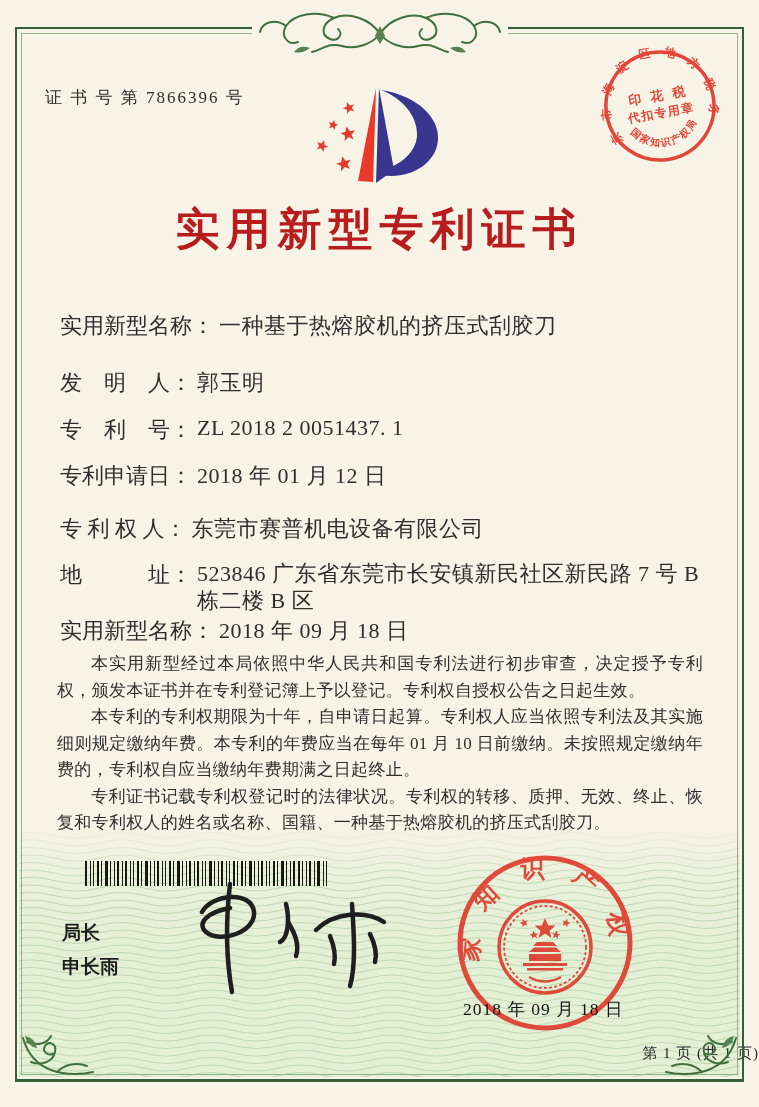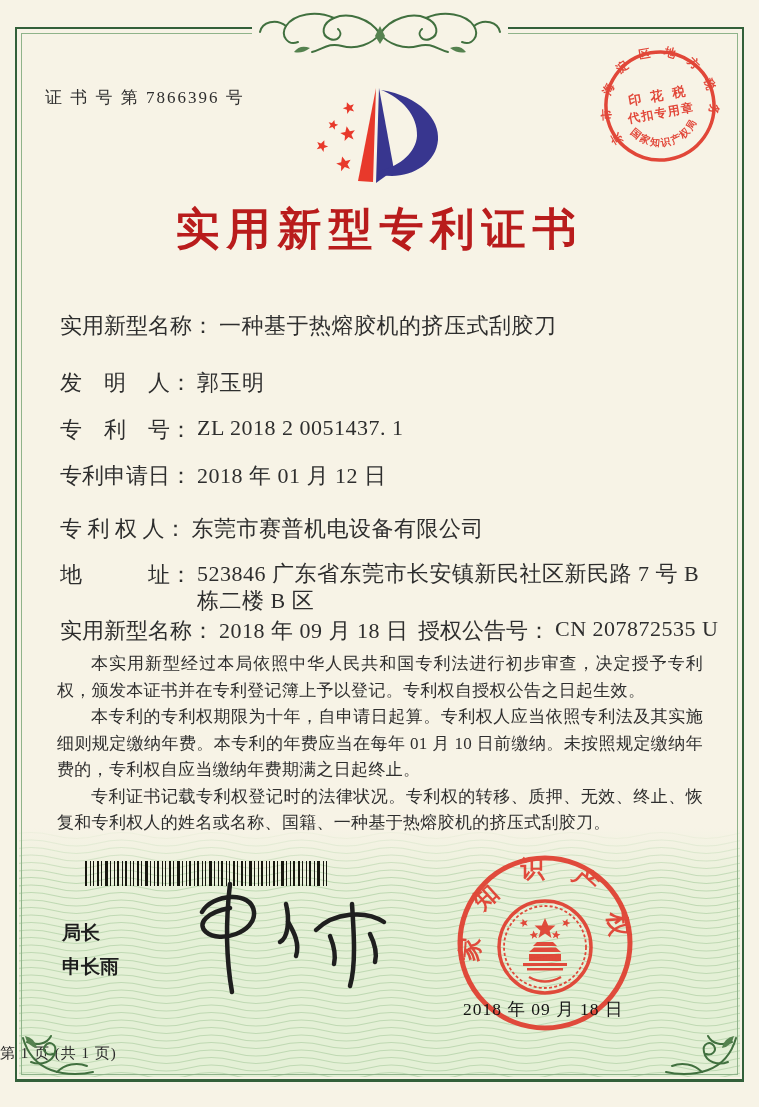--- a/index.html
+++ b/index.html
@@ -42,21 +42,21 @@
   
   .barcode{position:absolute;left:85px;top:861px;width:258px;height:25px;z-index:3;
            display:flex;align-items:stretch;overflow:hidden;}
   .barcode div{background:#17170f;}
   .sign-title{position:absolute;left:62px;top:920px;font-size:19px;font-weight:600;z-index:3;color:#1d1d1d;}
   .sign-name{position:absolute;left:62px;top:954px;font-size:19px;font-weight:600;z-index:3;color:#1d1d1d;}
   .signature{position:absolute;left:168px;top:878px;width:232px;height:122px;z-index:3;}
   .seal{position:absolute;left:453px;top:851px;width:184px;height:184px;z-index:4;opacity:.9;}
   .seal-date{position:absolute;left:463px;top:997px;font-size:17.5px;color:#141414;
              letter-spacing:1px;z-index:7;font-weight:500;}
-  .footer-page{position:absolute;left:0;right:0;top:1044px;text-align:left;font-size:15px;
+  .footer-page{position:absolute;left:0;right:0;top:1044px;text-align:right;font-size:15px;
                color:#2a2a2a;z-index:3;letter-spacing:1px;}
   .g{stroke:#41703f;fill:none;stroke-linecap:round;}
 </style>
 </head>
 <body>
 
 <div class="page">
 
   <div class="wave-zone">
     <svg id="waves" width="721" height="250" viewBox="0 0 721 250">
@@ -201,23 +201,20 @@
   </div>
   <div class="field-row row-patentee">
     <span class="lbl">专 利 权 人：</span><span class="val">东莞市赛普机电设备有限公司</span>
   </div>
   <div class="field-row row-address">
     <span class="lbl">地　　　址：</span><span class="val">523846 广东省东莞市长安镇新民社区新民路 7 号 B 栋二楼 B 区</span>
   </div>
   <div class="field-row row-grantdate">
     <span class="lbl">实用新型名称：</span><span class="val">2018 年 09 月 18 日</span>
   </div>
-  <div class="field-row row-grantno">
-    <span class="lbl">授权公告号：</span><span class="val">CN 207872535 U</span>
-  </div>
 
   <div class="body-text">
     <p>本实用新型经过本局依照中华人民共和国专利法进行初步审查，决定授予专利权，颁发本证书并在专利登记簿上予以登记。专利权自授权公告之日起生效。</p>
     <p>本专利的专利权期限为十年，自申请日起算。专利权人应当依照专利法及其实施细则规定缴纳年费。本专利的年费应当在每年 01 月 10 日前缴纳。未按照规定缴纳年费的，专利权自应当缴纳年费期满之日起终止。</p>
     <p>专利证书记载专利权登记时的法律状况。专利权的转移、质押、无效、终止、恢复和专利权人的姓名或名称、国籍、一种基于热熔胶机的挤压式刮胶刀。</p>
   </div>
 
   <div class="barcode" id="barcode">
       <div style="width: 2px; margin-right: 3px; flex: 0 0 auto;"></div>
       <div style="width: 1px; margin-right: 2px; flex: 0 0 auto;"></div>

